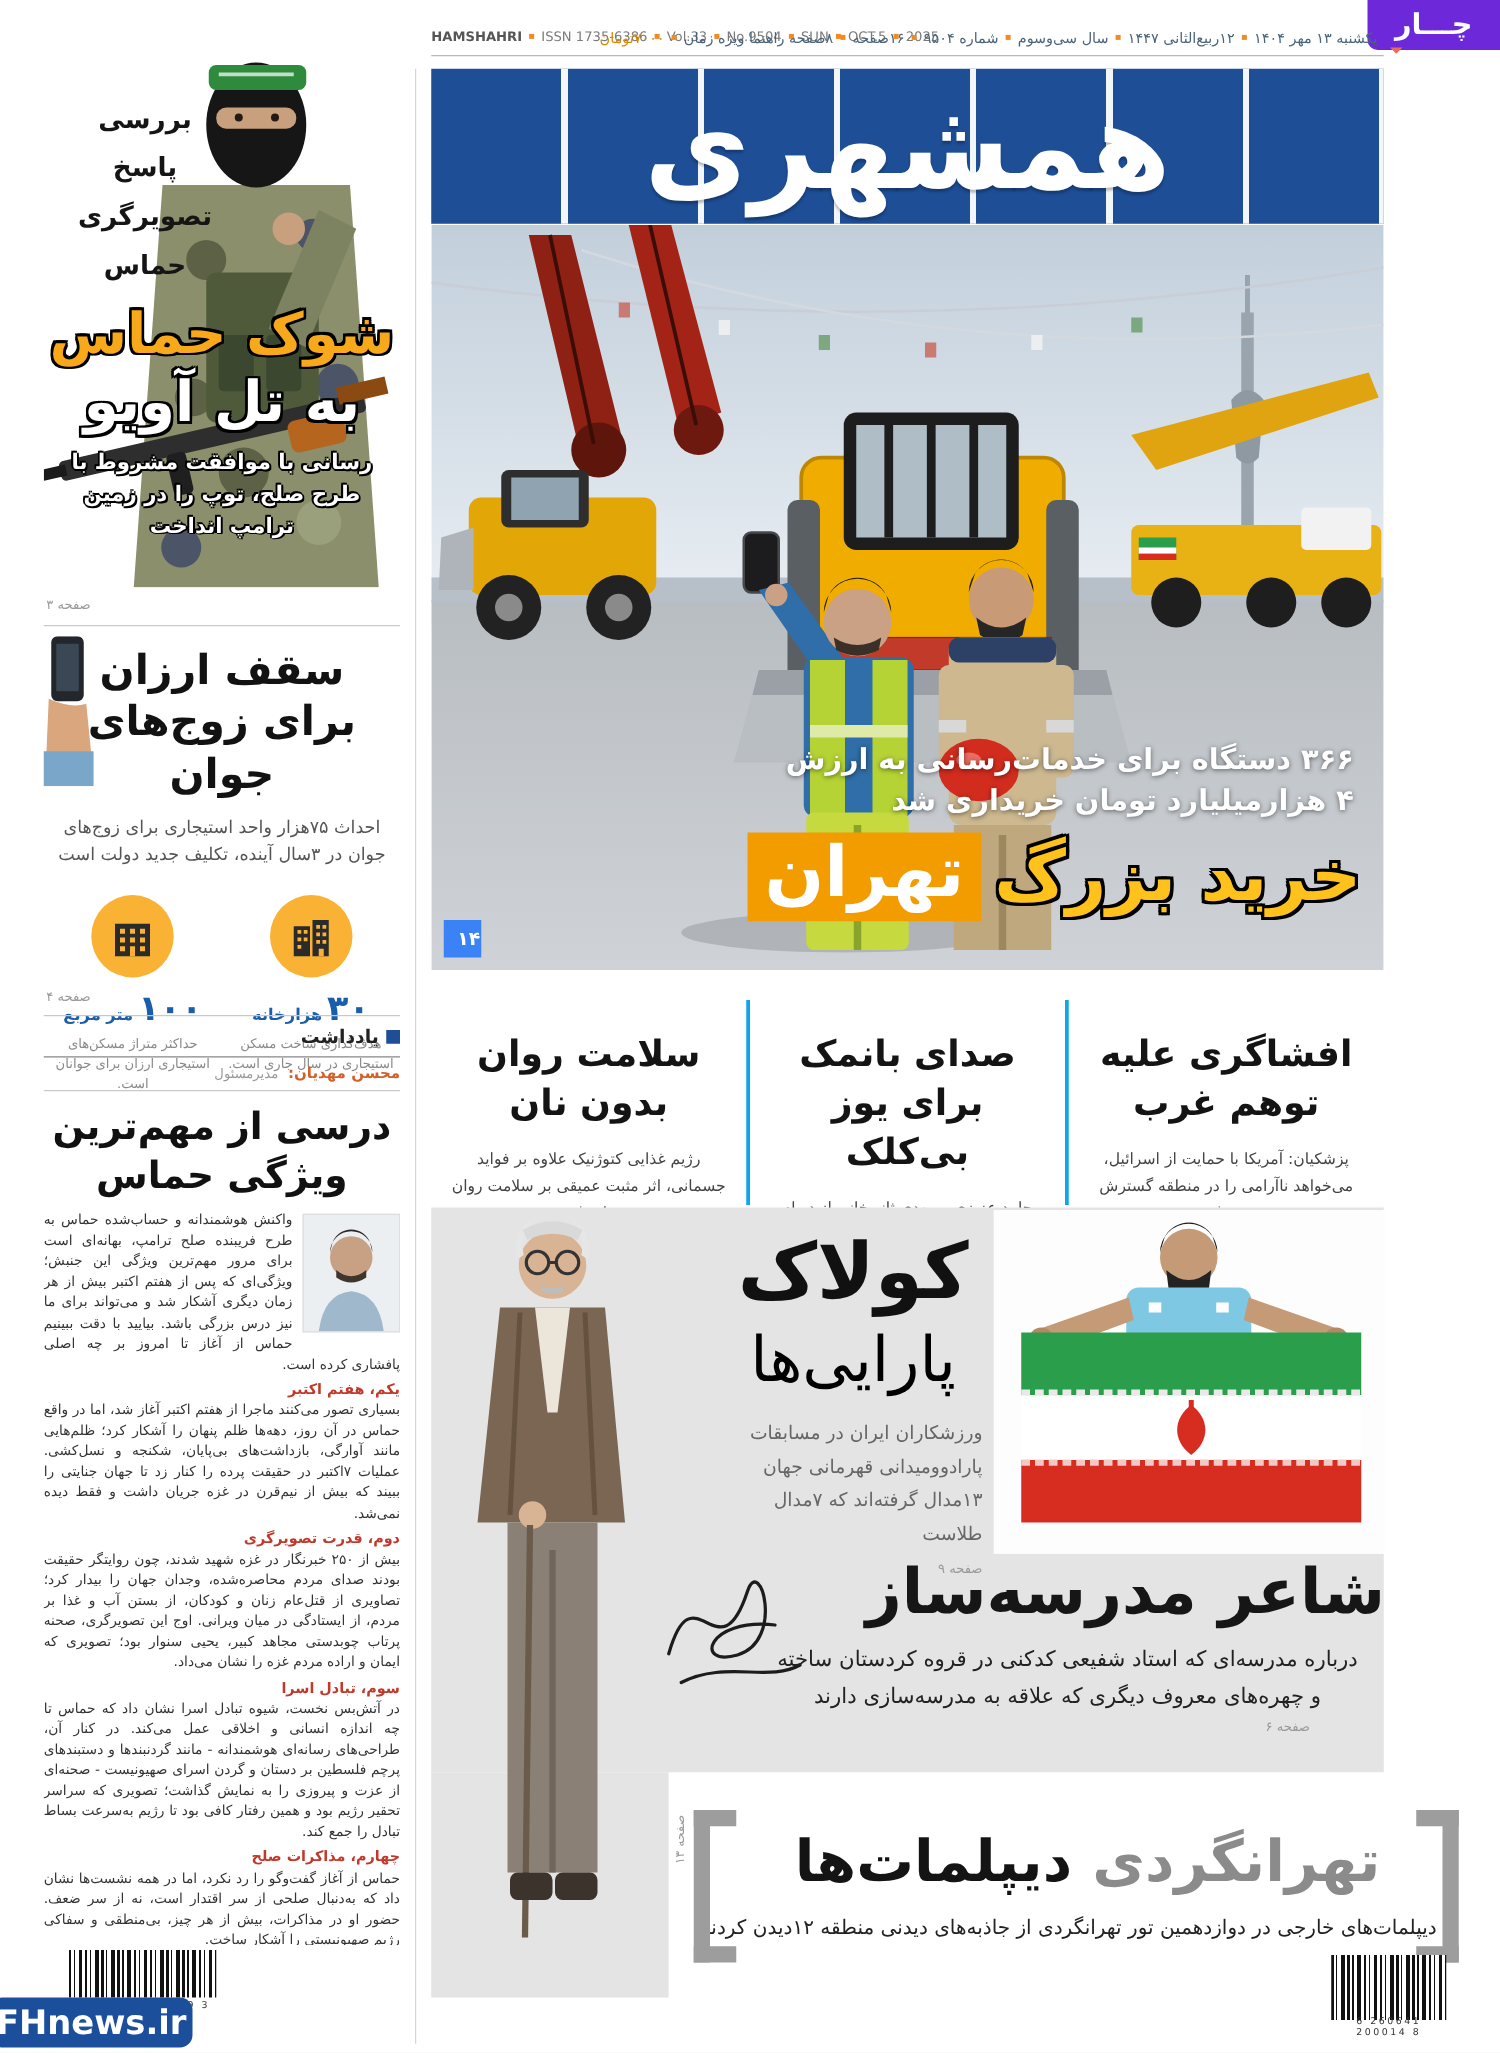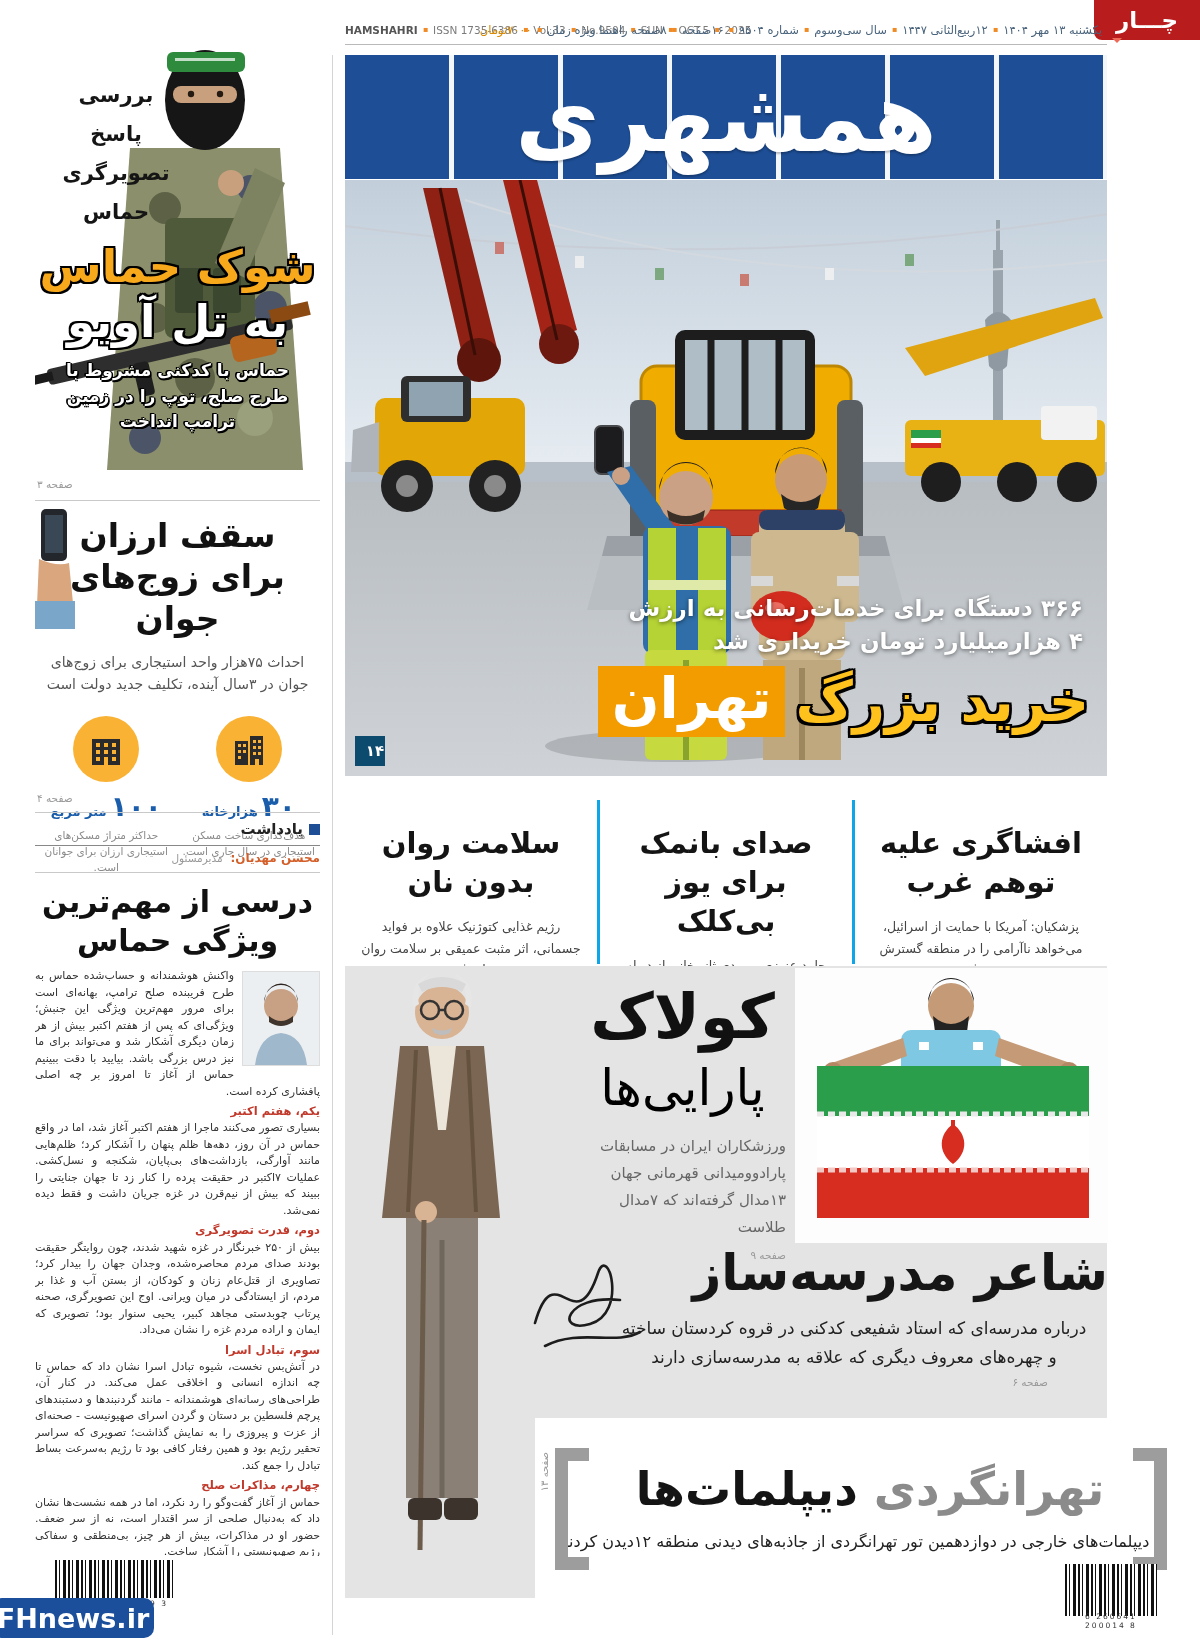--- a/index.html
+++ b/index.html
@@ -2,21 +2,21 @@
 <html lang="fa"><head>
 <meta charset="utf-8">
 <style>
   * { margin:0; padding:0; box-sizing:border-box; }
   html,body { background:#f5f5f5; }
   body { font-family:"DejaVu Sans", sans-serif; }
   .page { position:relative; width:1200px; height:1642px; margin:0 auto; background:#ffffff; overflow:hidden; direction:rtl; }
   .abs { position:absolute; }
 
   
-  .corner-tab { right:0; top:0; width:106px; height:40px; background:#b91c1c; color:#fff;
+  .corner-tab { right:0; top:0; width:106px; height:40px; background:#6d28d9; color:#fff;
     display:flex; align-items:center; justify-content:center; font-size:23px; font-weight:bold;
     border-bottom-left-radius:8px;margin-left:36px; }
   .corner-tab:after { content:""; position:absolute; left:18px; bottom:-8px; border:5px solid transparent; border-top-color:#ee6a58; }
   .hdr-en { left:345px; top:24px; direction:ltr; font-size:10.5px; color:#7a7a7a; white-space:nowrap; }
   .hdr-en .seg:first-child { font-weight:bold; color:#555; }
   .hdr-fa { right:98px; top:23px; direction:rtl; font-size:11.5px; color:#4a647c; white-space:nowrap; }
   .hdr-fa .seg:last-child { color:#d98a00; }
   .seg + .seg::before { content:"▪"; color:#ef8a24; font-size:8px; margin:0 5px; vertical-align:2px; }
   .hdr-rule { left:345px; top:44px; width:762px; height:1px; background:#b9b9b9; }
   .col-divider { left:332px; top:55px; width:1px; height:1580px; background:#d5d5d5; }
@@ -71,21 +71,21 @@
     color:#fff; font-weight:bold; font-size:27px; display:flex; align-items:center; justify-content:center; direction:ltr; }
 
   
   .main-photo { left:345px; top:180px; width:762px; height:596px; overflow:hidden; }
   .photo-overlay-txt { right:24px; top:412px; text-align:right; color:#fff; font-weight:bold; font-size:23px; line-height:1.45;
     text-shadow:0 1px 4px rgba(0,0,0,.55); }
   .photo-headline { right:18px; top:486px; display:flex; direction:rtl; align-items:center; gap:10px; }
   .ph-yellow { font-size:56px; font-weight:bold; color:#ffc21d;
     text-shadow:-2.5px 0 #000, 2.5px 0 #000, 0 -2.5px #000, 0 2.5px #000, -2.5px -2.5px #000, 2.5px 2.5px #000, -2.5px 2.5px #000, 2.5px -2.5px #000; }
   .ph-boxed { font-size:56px; font-weight:bold; color:#fff; background:#f29c00; padding:0 14px 6px; }
-  .photo-page-marker { left:10px; bottom:10px; width:30px; height:30px; background:#0c4a6e; color:#fff;
+  .photo-page-marker { left:10px; bottom:10px; width:30px; height:30px; background:#3b82f6; color:#fff;
     display:flex; align-items:center; justify-content:center; font-size:15px; font-weight:bold;padding-left:10px; }
 
   
   .strip { left:345px; top:800px; width:762px; height:164px; display:flex; direction:rtl; }
   .strip-col { flex:1; border-left:3px solid #0ea5e9; padding:0 14px; }
   .strip-col:last-child { border-left:none; }
   .strip-title { text-align:center; font-size:29px; font-weight:bold; color:#141414; line-height:1.35; margin-top:24px; }
   .strip-sub { text-align:center; font-size:12.5px; color:#444; line-height:1.7; margin-top:14px; }
   .pgnum { color:#1a5dab; font-weight:bold; }
   .pgnum::before { content:"| "; color:#999; font-weight:normal; }
@@ -176,21 +176,21 @@
     </svg>
     <div class="abs hamas-kicker">
       <div>بررسی</div>
       <div>پاسخ</div>
       <div>تصویرگری</div>
       <div>حماس</div>
     </div>
     <div class="abs hamas-heads">
       <div class="hl-yellow">شوک حماس</div>
       <div class="hl-white">به تل آویو</div>
-      <div class="hamas-sub">حماس با کدکنی مشروط با طرح صلح، توپ را در زمین ترامپ انداخت</div>
+      <div class="hamas-sub">رسانی با موافقت مشروط با طرح صلح، توپ را در زمین ترامپ انداخت</div>
     </div>
   </div>
   <div class="abs page-ref" style="left:37px; top:478px;">صفحه ۳</div>
   <div class="abs rule" style="left:35px; top:500px; width:285px;"></div>
 
   <div class="abs housing">
     <svg width="44" height="120" viewBox="0 0 44 120" style="position:absolute; left:-4px; top:4px;">
       <rect x="10" y="0" width="26" height="52" rx="5" fill="#23262b"></rect>
       <rect x="14" y="6" width="18" height="38" fill="#3a4754"></rect>
       <path d="M8,50 q18,8 30,4 l4,40 q-22,10 -36,2 z" fill="#d9a67e"></path>

